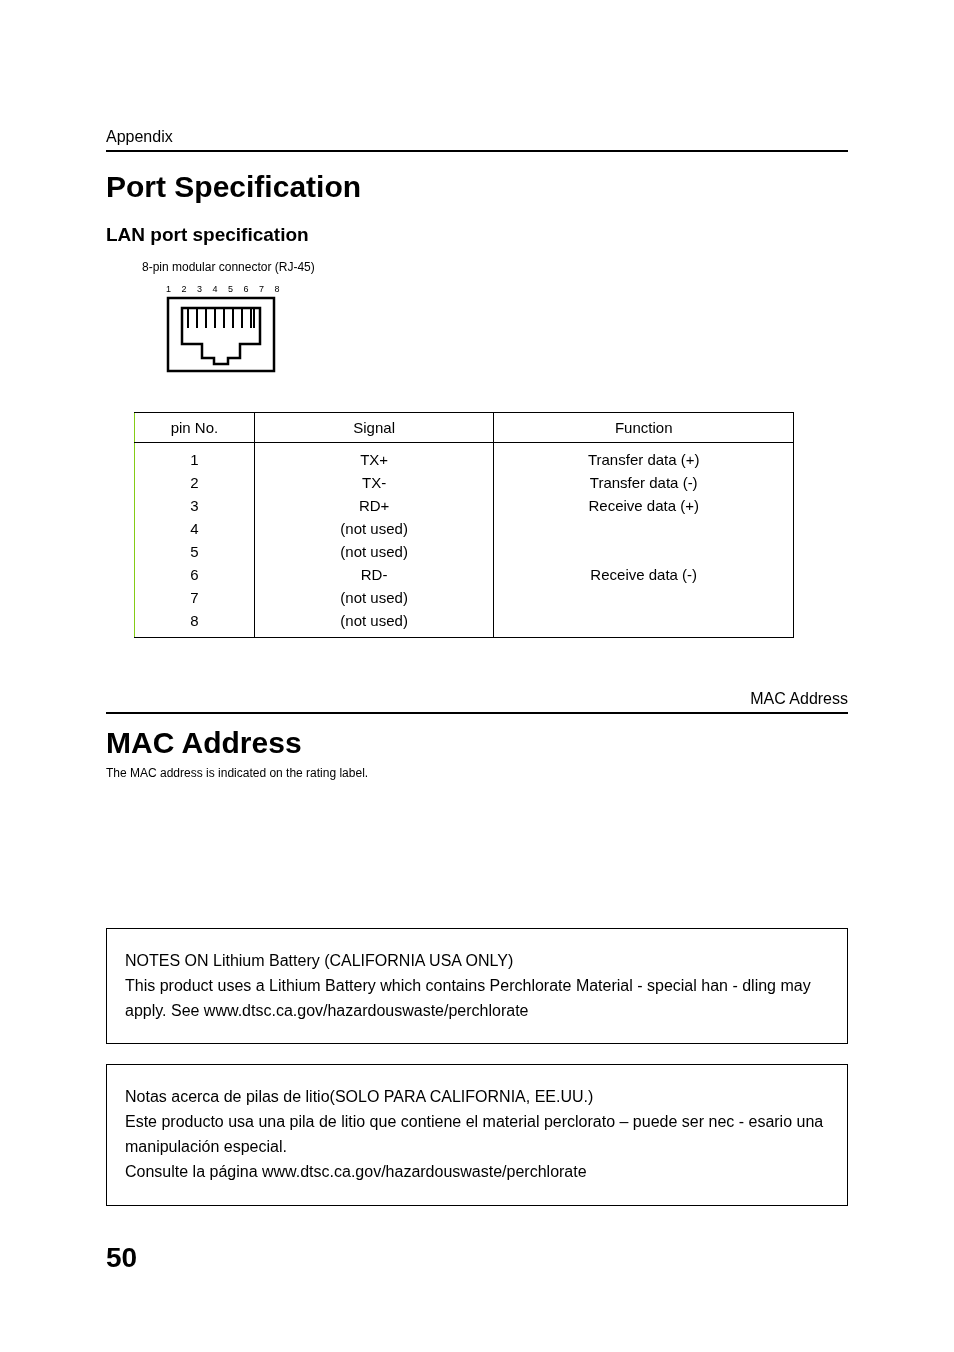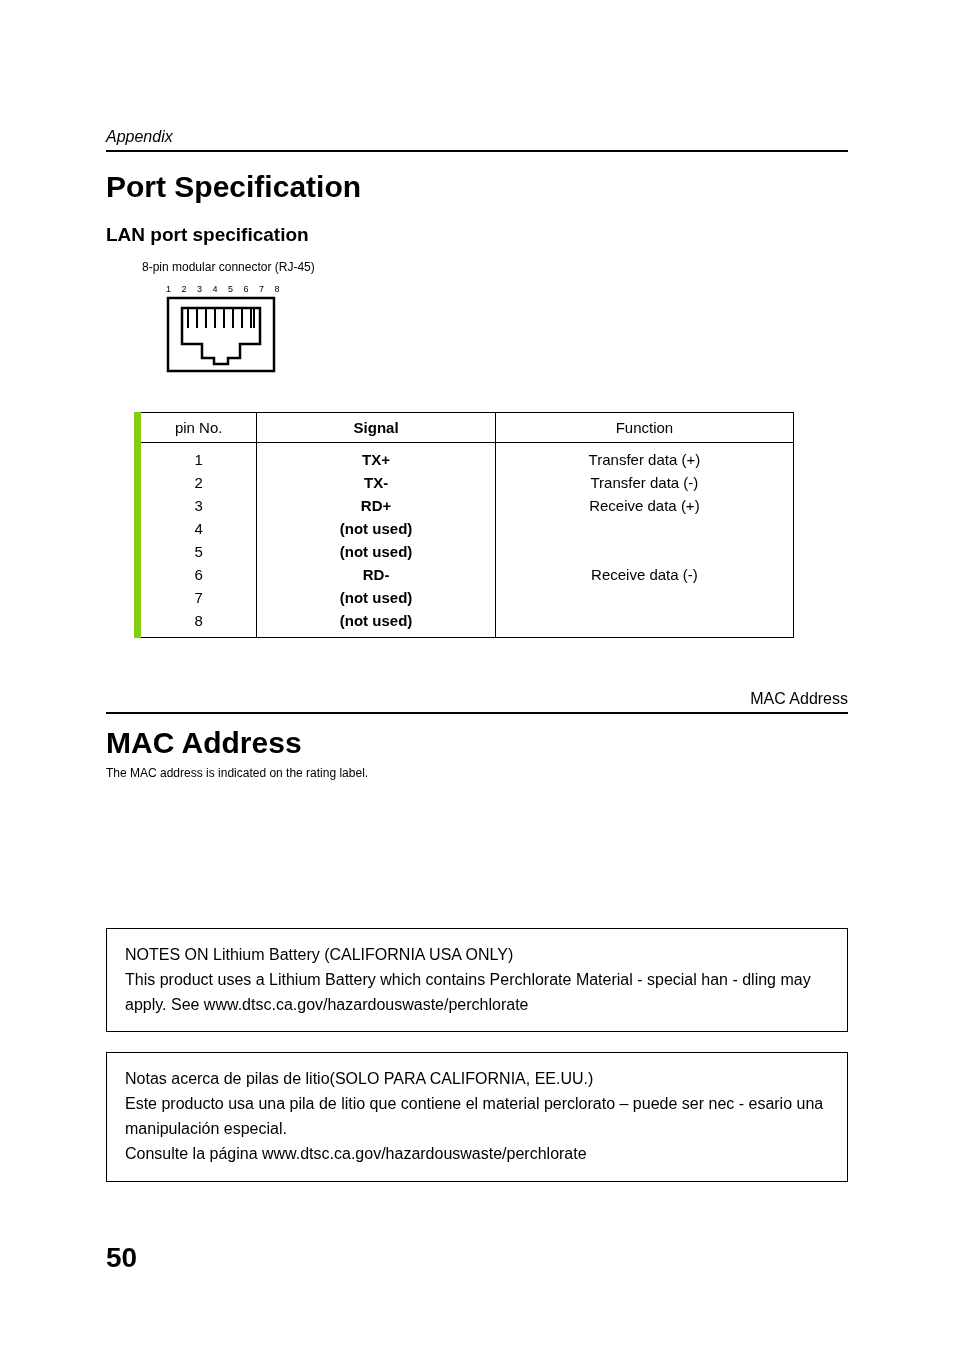--- a/index.html
+++ b/index.html
@@ -15,21 +15,20 @@
       color: #000;
     }
     .page {
       padding: 128px 106px 60px 106px;
       position: relative;
       height: 100%;
     }
     .header-label {
       font-size: 16px;
       margin-bottom: 4px;
-      font-style: italic;
     }
     .hr-thick {
       border: none;
       border-top: 2px solid #000;
       margin-bottom: 18px;
     }
     .h1 {
       font-size: 30px;
       font-weight: bold;
       margin-bottom: 20px;
@@ -67,40 +66,40 @@
     table.pin-table th {
       font-weight: normal;
       border: 1px solid #000;
       padding: 6px 0;
       text-align: center;
     }
     table.pin-table td {
       text-align: center;
       padding: 3px 0;
     }
-    table.pin-table .c1 { width: 120px; border-left: 7px solid #84cc16; border-right: 1px solid #000; }
-    table.pin-table .c2 { width: 240px; border-right: 1px solid #000; font-weight: bold; }
+    table.pin-table .c1 { width: 120px; border-left: 1px solid #84cc16; border-right: 1px solid #000; }
+    table.pin-table .c2 { width: 240px; border-right: 1px solid #000; }
     table.pin-table .c3 { width: 300px; border-right: 1px solid #000; text-align: center; }
     table.pin-table tr.first-row td { padding-top: 8px; }
     table.pin-table tr.last-row td { padding-bottom: 8px; border-bottom: 1px solid #000; }
     .running-head-right {
       text-align: right;
       font-size: 16px;
       margin-bottom: 4px;
     }
     .body-text {
       font-size: 12px;
       margin-bottom: 8px;
     }
     .notes-gap {
       height: 140px;
     }
     .note-box {
       border: 1px solid #000;
-      padding: 14px 18px;
+      padding: 20px 18px;
       margin-bottom: 20px;
     }
     .note-box p {
       font-size: 16px;
       line-height: 1.55;
     }
     .page-number {
       position: absolute;
       left: 106px;
       bottom: 78px;

